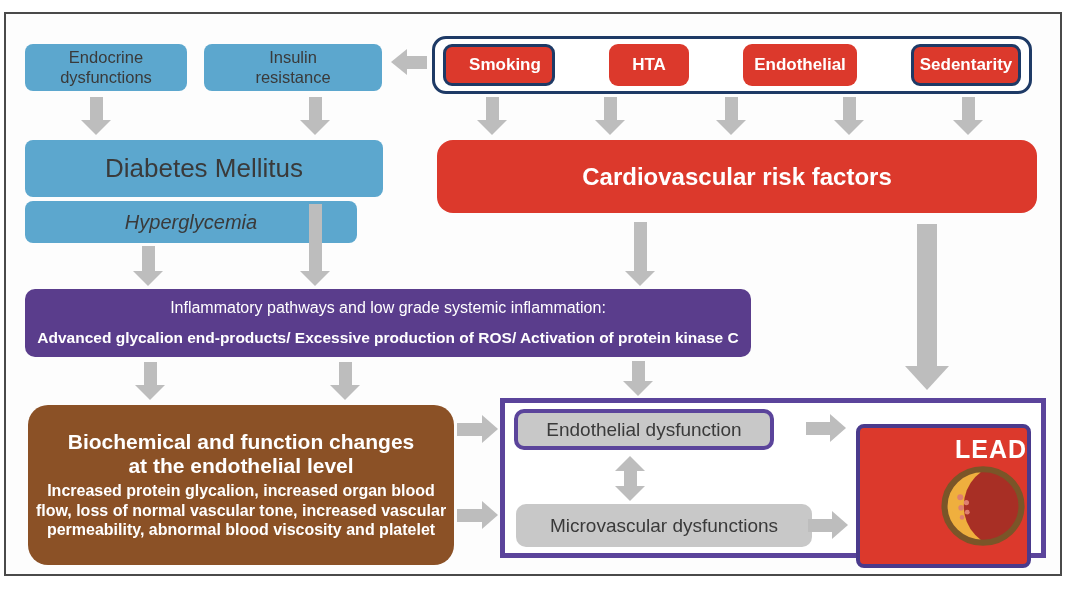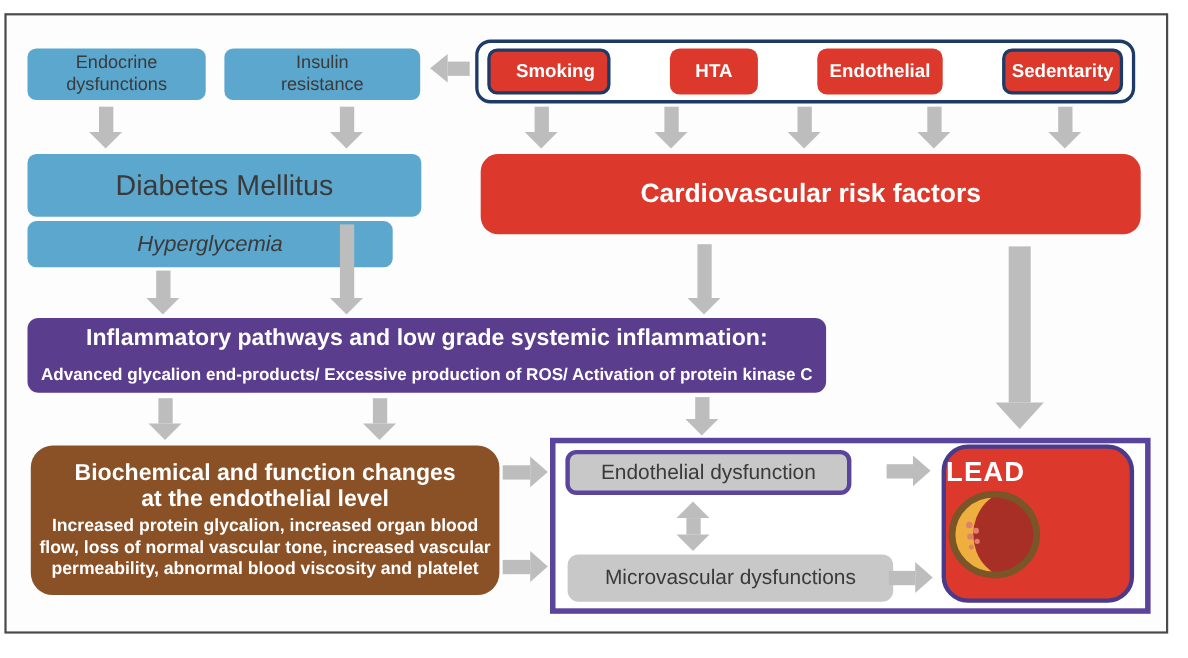--- a/index.html
+++ b/index.html
@@ -33,22 +33,22 @@
   .ar.v .sh{width:13px;flex:1;}
   .ar.v .hd{width:0;height:0;border-left:15px solid transparent;border-right:15px solid transparent;border-top:15px solid var(--arrow);}
   .ar.v .hdup{width:0;height:0;border-left:15px solid transparent;border-right:15px solid transparent;border-bottom:15px solid var(--arrow);}
   .ar.h .sh{height:13px;flex:1;}
   .ar.h.right .hd{width:0;height:0;border-top:14px solid transparent;border-bottom:14px solid transparent;border-left:16px solid var(--arrow);}
   .ar.h.left .hd{width:0;height:0;border-top:13px solid transparent;border-bottom:13px solid transparent;border-right:16px solid var(--arrow);}
   .ar.big .sh{width:20px;}
   .ar.big .hd{border-left-width:22px;border-right-width:22px;border-top-width:24px;}
 
   .outcome-frame{position:absolute;left:500px;top:398px;width:546px;height:160px;border:5px solid var(--purple-border);background:#fff;}
-  .lead-box{position:absolute;left:856px;top:404px;width:175px;height:144px;background:var(--red);
-    border:4px solid #4A3A8C;border-radius:24px;display:flex;flex-direction:column;align-items:flex-start;}
+  .lead-box{position:absolute;left:856px;top:424px;width:175px;height:144px;background:var(--red);
+    border:4px solid #4A3A8C;border-radius:8px;display:flex;flex-direction:column;align-items:flex-end;}
   .lead-label{color:#fff;font-size:25px;font-weight:700;margin-top:7px;letter-spacing:1px;}
 </style>
 </head>
 <body>
 
 <div class="canvas">
   <div class="frame"></div>
 
   <div class="box blue small-blue" style="left:25px;top:44px;width:162px;height:47px;">Endocrine
 dysfunctions</div>
@@ -111,38 +111,38 @@
   <div class="ar v" style="left:625px;top:222px;width:30px;height:64px;">
       <i class="sh"></i>
       <i class="hd"></i>
     </div>
   <div class="ar v big" style="left:905px;top:224px;width:44px;height:166px;">
       <i class="sh"></i>
       <i class="hd"></i>
     </div>
 
   <div class="box purplebox" style="left:25px;top:289px;width:726px;height:68px;">
-    <div style="font-size:21px;font-weight:700;text-align:right;">Inflammatory pathways and low grade systemic inflammation:</div>
+    <div style="font-size:16px;font-weight:400;text-align:right;">Inflammatory pathways and low grade systemic inflammation:</div>
     <div style="font-size:15.5px;font-weight:700;margin-top:12px;">Advanced glycalion end-products/ Excessive production of ROS/ Activation of protein kinase C</div>
   </div>
 
   <div class="ar v" style="left:135px;top:362px;width:30px;height:38px;">
       <i class="sh"></i>
       <i class="hd"></i>
     </div>
   <div class="ar v" style="left:330px;top:362px;width:30px;height:38px;">
       <i class="sh"></i>
       <i class="hd"></i>
     </div>
   <div class="ar v" style="left:623px;top:361px;width:30px;height:35px;">
       <i class="sh"></i>
       <i class="hd"></i>
     </div>
 
-  <div class="box brownbox" style="left:28px;top:405px;width:426px;height:136px;">
+  <div class="box brownbox" style="left:28px;top:405px;width:426px;height:160px;">
     <div style="font-size:21px;font-weight:700;line-height:1.12;white-space:pre-line;">Biochemical and function changes
 at the endothelial level</div>
     <div style="font-size:16px;font-weight:700;line-height:1.22;margin-top:4px;padding:0 6px;">Increased protein glycalion, increased organ blood flow, loss of normal vascular tone, increased vascular permeability, abnormal blood viscosity and platelet</div>
   </div>
 
   <div class="ar h right" style="left:457px;top:415px;width:41px;height:28px;">
       <i class="sh"></i>
       <i class="hd"></i>
     </div>
   <div class="ar h right" style="left:457px;top:501px;width:41px;height:28px;">

